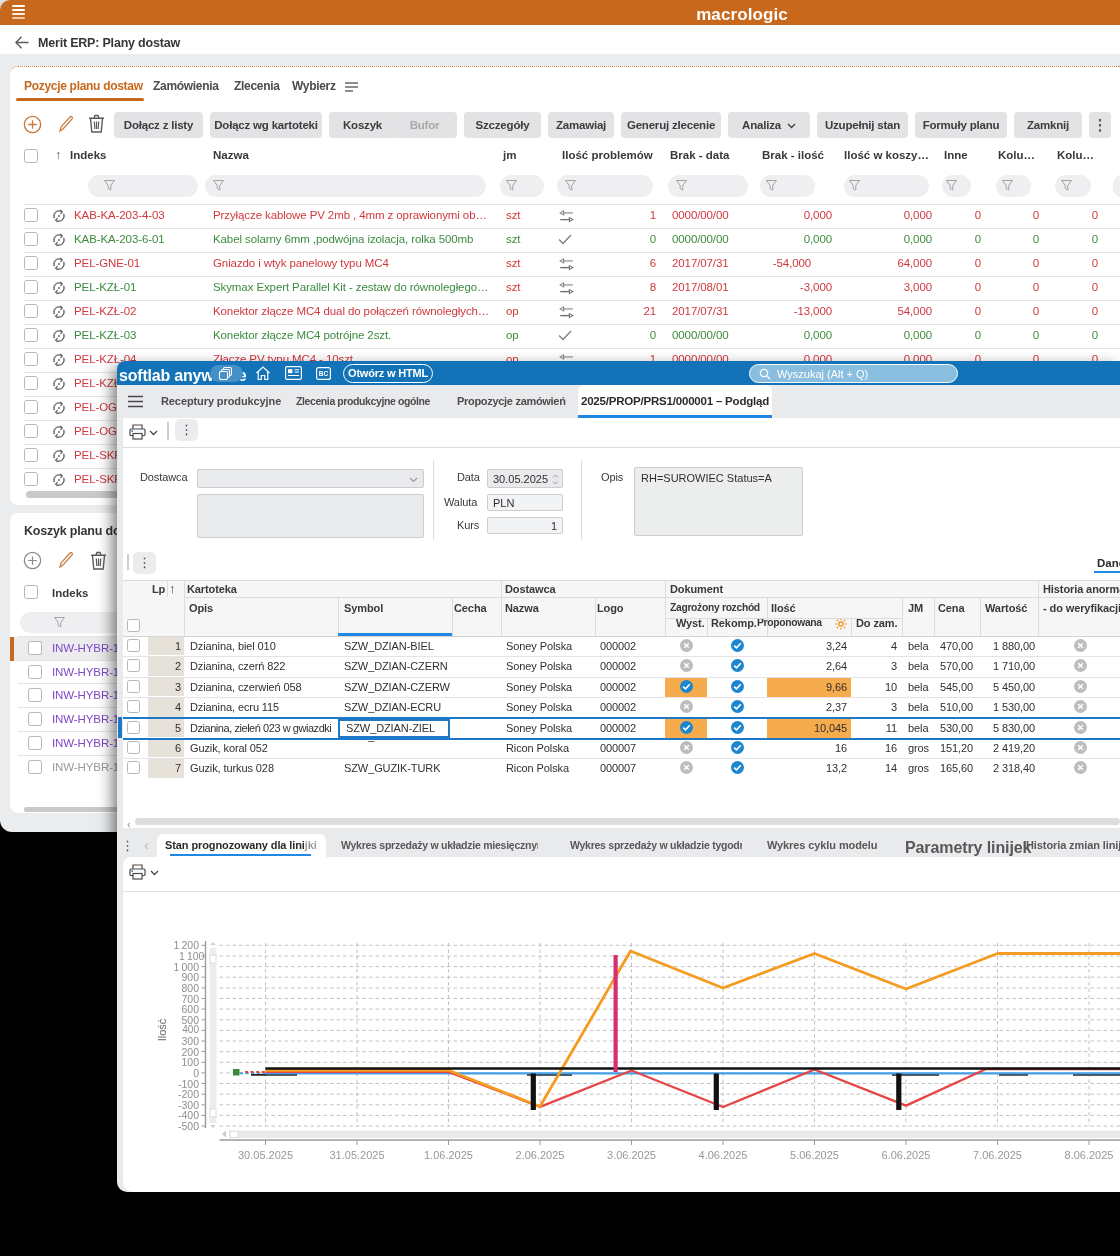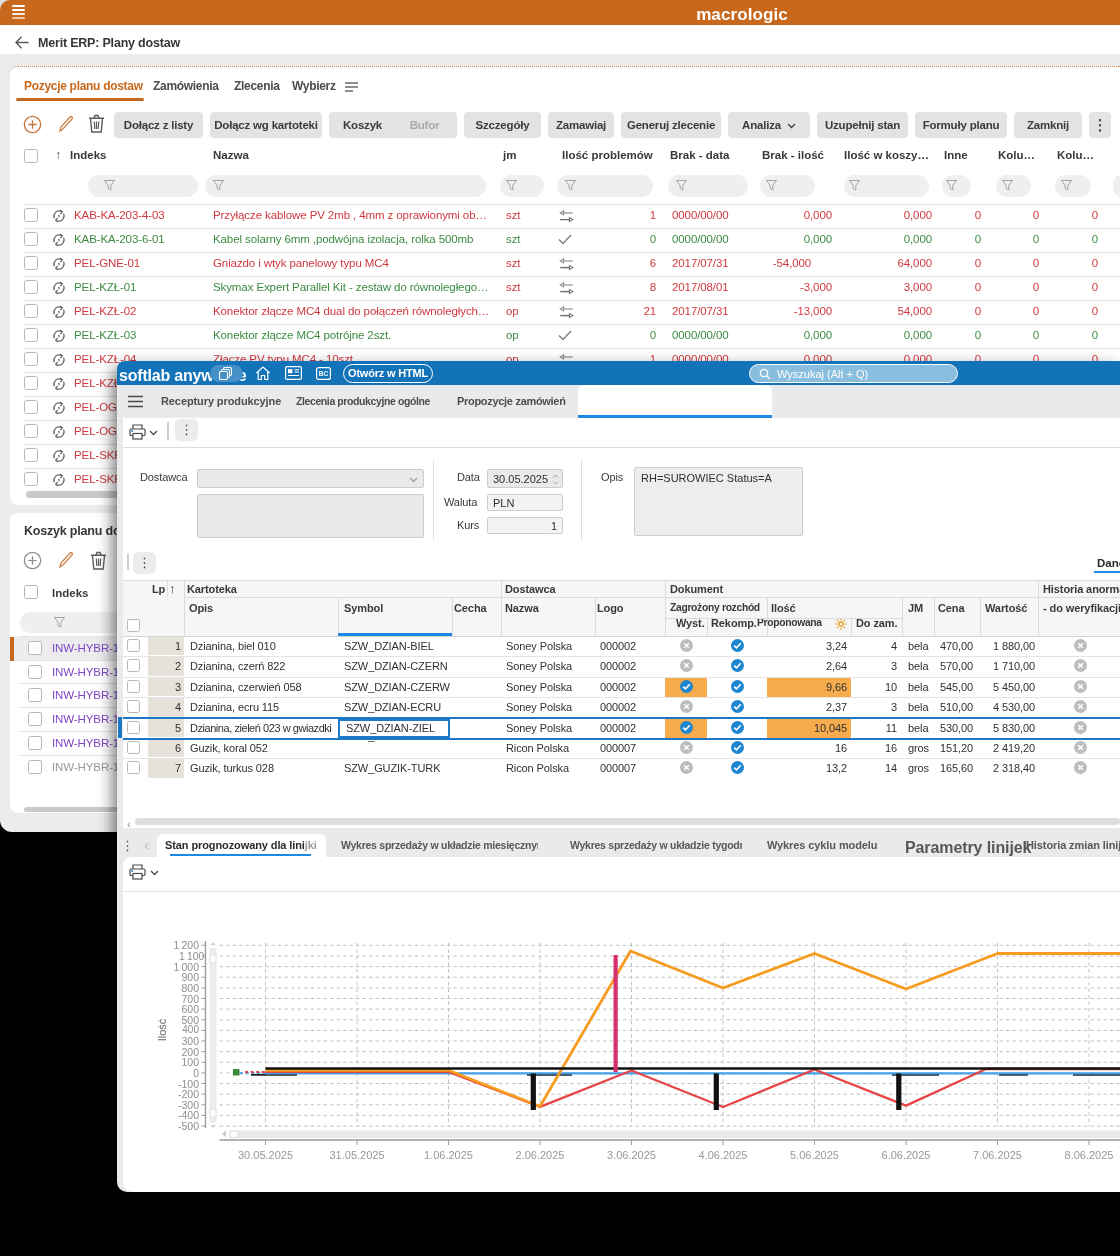--- a/index.html
+++ b/index.html
@@ -541,20 +541,21 @@
       </div>
     </div>
     <div id="tabs2" class="abs">
       <svg class="abs" style="left:11px;top:10px" width="15" height="13" viewBox="0 0 15 13">
           <path d="M0 1.5h15M0 6.5h15M0 11.5h15" stroke="#48484a" stroke-width="1.6"></path>
         </svg>
       <div class="t2" style="left:44px;font-size:11px">Receptury produkcyjne</div>
       <div class="t2" style="left:179px;font-size:10.5px;letter-spacing:-0.4px">Zlecenia produkcyjne ogólne</div>
       <div class="t2" style="left:340px;font-size:11px;letter-spacing:-0.3px">Propozycje zamówień</div>
       <div class="abs" style="left:461px;top:0;width:194px;height:33px;background:#fff;border-radius:6px 6px 0 0"></div>
+      <div class="t2" style="left:461px;width:194px;color:#2b2b2d;text-align:center;letter-spacing:-0.2px">2025/PROP/PRS1/000001 – Podgląd</div>
       <div class="abs" style="left:461px;top:30px;width:194px;height:3px;background:#1e88e5"></div>
     </div>
     <div id="panel1" class="abs">
       <svg class="abs" style="left:6px;top:6px" width="17" height="16" viewBox="0 0 17 16">
           <path d="M4 5 V1 H13 V5" stroke="#4a4a4c" stroke-width="1.2" fill="none"></path>
           <rect x="1" y="5" width="15" height="6.5" rx="1" stroke="#4a4a4c" stroke-width="1.2" fill="none"></rect>
           <rect x="4" y="9.5" width="9" height="5.5" stroke="#4a4a4c" stroke-width="1.2" fill="#fff"></rect>
           <circle cx="3.2" cy="7.2" r="0.9" fill="#2f7fc4"></circle>
         </svg>
       <svg class="abs" style="left:26px;top:12px" width="9" height="6" viewBox="0 0 9 6">
@@ -746,21 +747,21 @@
         </div>
       <div class="okc" style="left:608px;top:282px">
           <svg width="13" height="13" viewBox="0 0 13 13">
             <path d="M3.2 6.6 L5.5 8.9 L9.8 4.2" stroke="#fff" stroke-width="1.6" fill="none"></path>
           </svg>
         </div>
       <div class="gd" style="left:644px;top:283px;width:80px;text-align:right">2,37</div>
       <div class="gd" style="left:694px;top:283px;width:80px;text-align:right">3</div>
       <div class="gd" style="left:785px;top:283px">bela</div>
       <div class="gd" style="left:770px;top:283px;width:80px;text-align:right">510,00</div>
-      <div class="gd" style="left:832px;top:283px;width:80px;text-align:right">4 530,00</div>
+      <div class="gd" style="left:832px;top:283px;width:80px;text-align:right">1 530,00</div>
       <div class="noc" style="left:951px;top:282px">
           <svg width="13" height="13" viewBox="0 0 13 13">
             <path d="M4.2 4.2 L8.8 8.8 M8.8 4.2 L4.2 8.8" stroke="#fff" stroke-width="1.5" fill="none"></path>
           </svg>
         </div>
       <div class="hline" style="left:0;top:300px;width:997px"></div>
       <div class="cb" style="left:4px;top:303px;width:13px;height:13px"></div>
       <div class="num" style="left:25px;top:301px;width:36px;height:18px"></div>
       <div class="gd" style="left:25px;top:304px;width:33px;text-align:right">5</div>
       <div class="gd" style="left:67px;top:304px;letter-spacing:-0.45px">Dzianina, zieleń 023 w gwiazdki</div>

